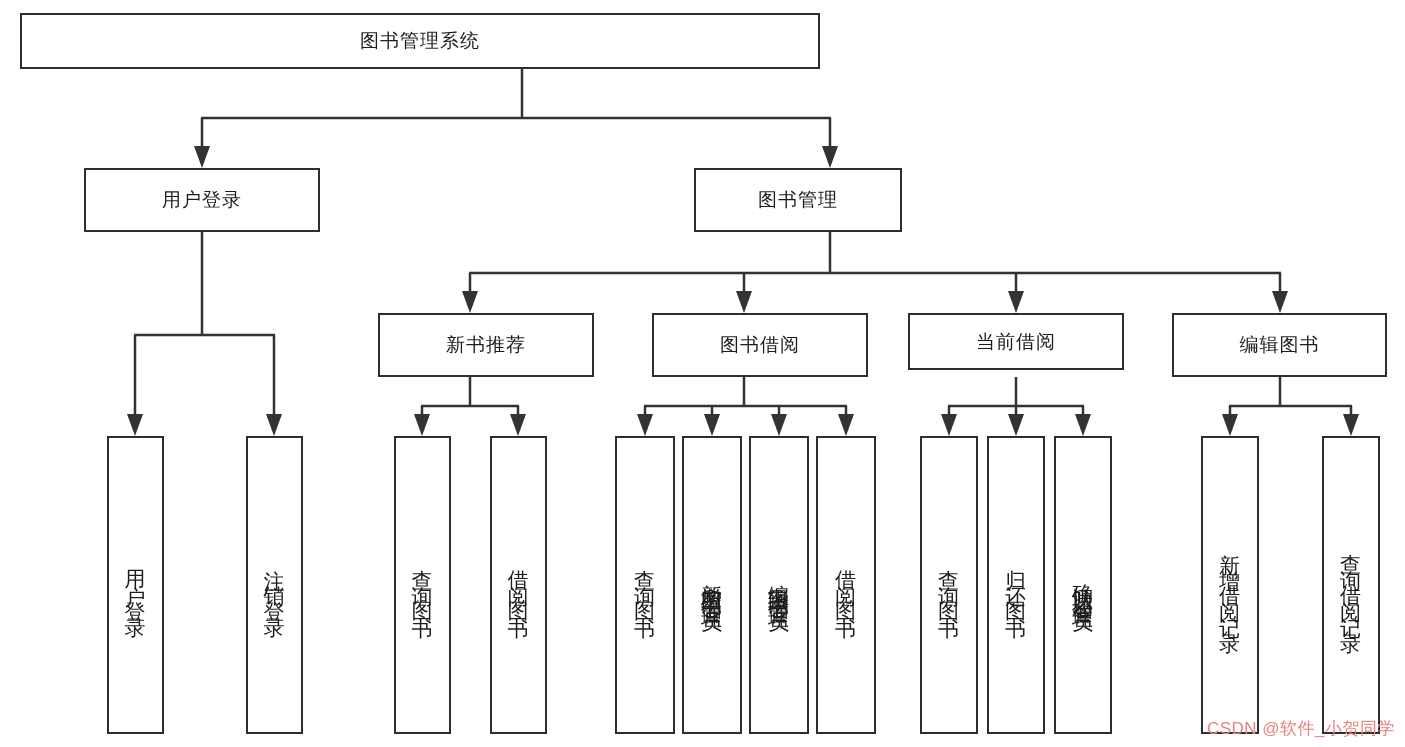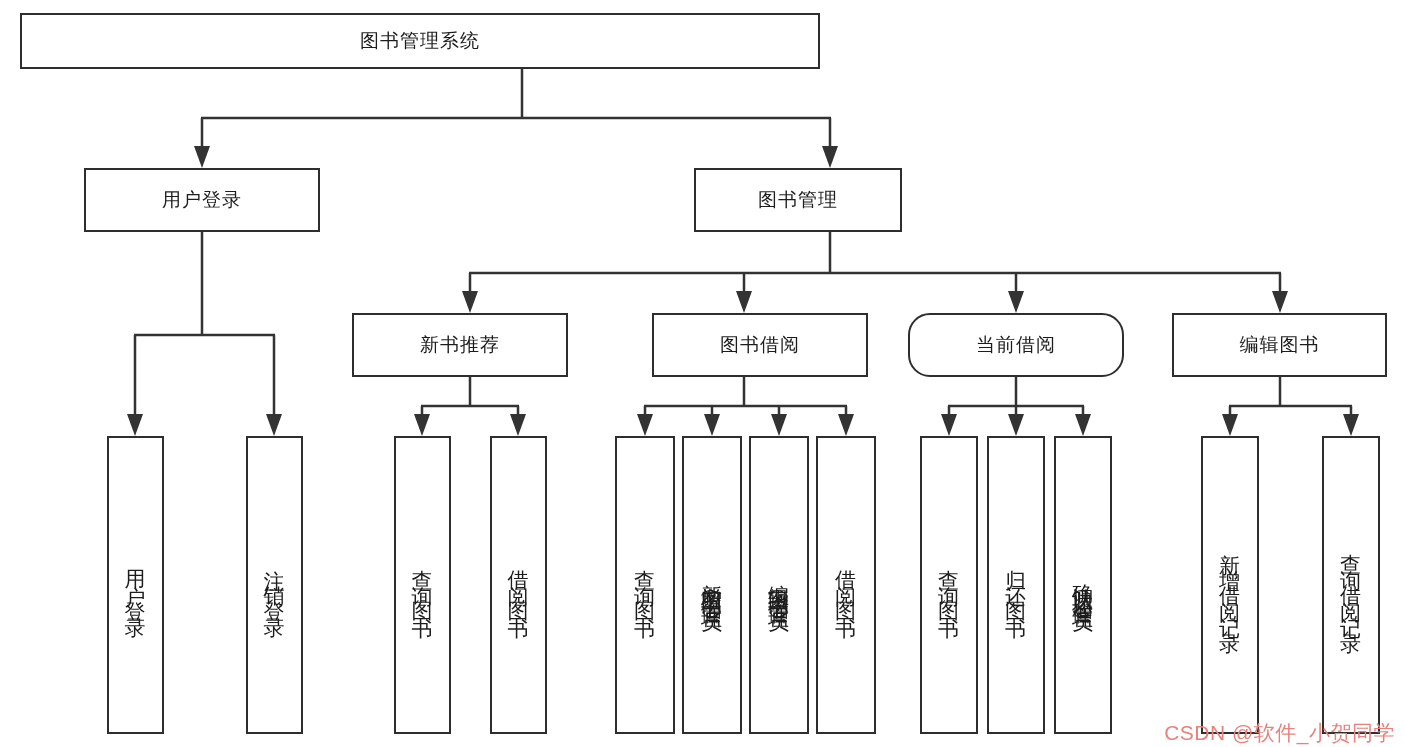--- a/index.html
+++ b/index.html
@@ -46,33 +46,33 @@
     color: #1c1c1c;
     font-size: 21px;
     letter-spacing: 16px;
     line-height: 1;
     white-space: nowrap;
   }
   .leaf-label.tight { letter-spacing: 4px; }
   .watermark {
     position: absolute;
     right: 10px;
-    bottom: 0;
-    font-size: 21px;
+    bottom: 7px;
+    font-size: 17px;
     color: #e8827d;
     letter-spacing: 0.5px;
     white-space: nowrap;
   }
   
   #n-root  { left: 20px;   top: 13px;  width: 800px; height: 56px; }
   #n-l2a   { left: 84px;   top: 168px; width: 236px;  height: 64px; }
   #n-l2b   { left: 694px;  top: 168px; width: 208px;  height: 64px; }
-  #n-l3a   { left: 352px;  top: 313px; width: 216px;  height: 64px; }
+  #n-l3a   { left: 378px;  top: 313px; width: 216px;  height: 64px; }
   #n-l3b   { left: 652px;  top: 313px; width: 216px;  height: 64px; }
-  #n-l3c   { left: 908px;  top: 313px; width: 216px;  height: 64px; border-radius: 22px; }
+  #n-l3c   { left: 908px;  top: 313px; width: 216px;  height: 57px; }
   #n-l3d   { left: 1172px; top: 313px; width: 215px;  height: 64px; }
   .leaf { top: 436px; height: 298px; width: 57px; }
   #lf-g1-0 { left: 107px; }
   #lf-g1-1 { left: 246px; }
   #lf-g2-0 { left: 394px; }
   #lf-g2-1 { left: 490px; }
   #lf-g3-0 { left: 615px; width: 60px; }
   #lf-g3-1 { left: 682px; width: 60px; }
   #lf-g3-2 { left: 749px; width: 60px; }
   #lf-g3-3 { left: 816px; width: 60px; }

